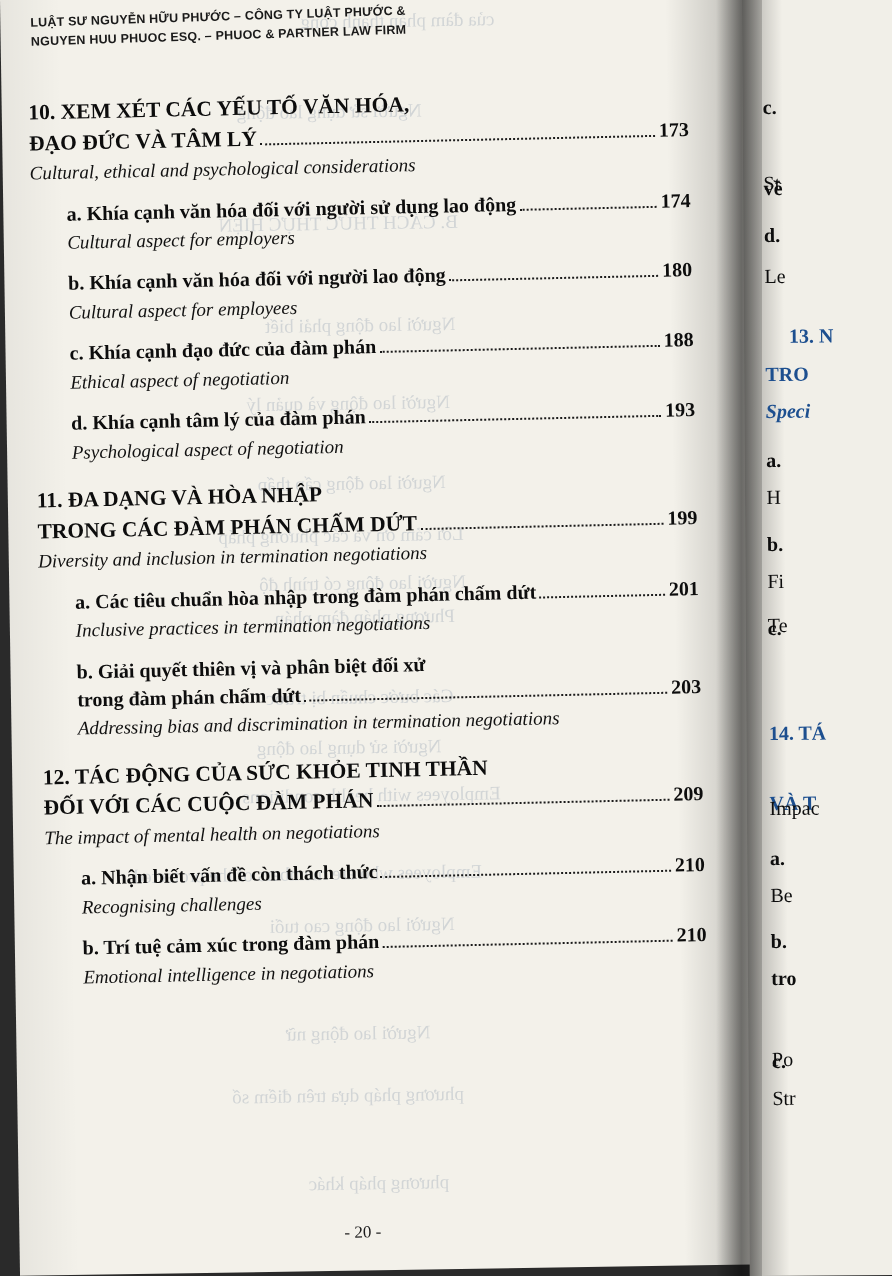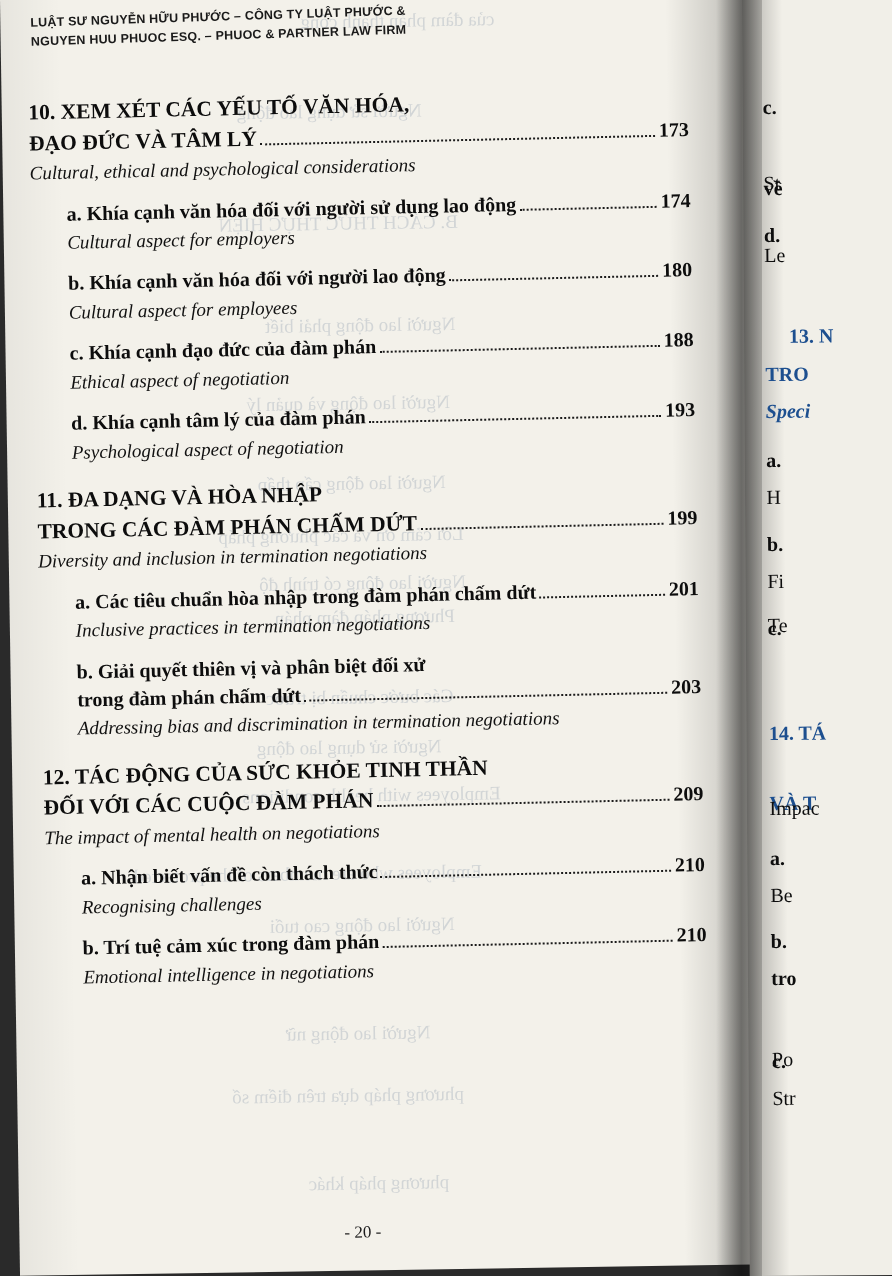--- a/index.html
+++ b/index.html
@@ -210,21 +210,21 @@
       <div class="ghost" style="left: 270px; top: 1028px;">Người lao động nữ</div>
       <div class="ghost" style="left: 215px; top: 1090px;">phương pháp dựa trên điểm số</div>
       <div class="ghost" style="left: 290px; top: 1178px;">phương pháp khác</div>
     </div>
   <div class="leaf-right">
     <div class="right-content">
         <div class="r-item r-b" style="top: 96px;">c.</div>
         <div class="r-item r-b" style="top: 134px; margin-top: 43px;">về</div>
         <div class="r-item r-i" style="top: 172px;">St</div>
         <div class="r-item r-b" style="top: 224px;">d.</div>
-        <div class="r-item r-i" style="top: 244px;">Le</div>
+        <div class="r-item r-i" style="top: 265px;">Le</div>
         <div class="r-item r-blue" style="top: 325px; margin-left: 24px;">13. N</div>
         <div class="r-item r-blue" style="top: 363px;">TRO</div>
         <div class="r-item r-blue-i" style="top: 400px;">Speci</div>
         <div class="r-item r-b" style="top: 449px;">a.</div>
         <div class="r-item r-i" style="top: 486px;">H</div>
         <div class="r-item r-b" style="top: 533px;">b.</div>
         <div class="r-item r-i" style="top: 570px;">Fi</div>
         <div class="r-item r-b" style="top: 617px;">c.</div>
         <div class="r-item r-i" style="top: 614px;">Te</div>
         <div class="r-item r-blue" style="top: 722px; text-align: center;">14. TÁ</div>

